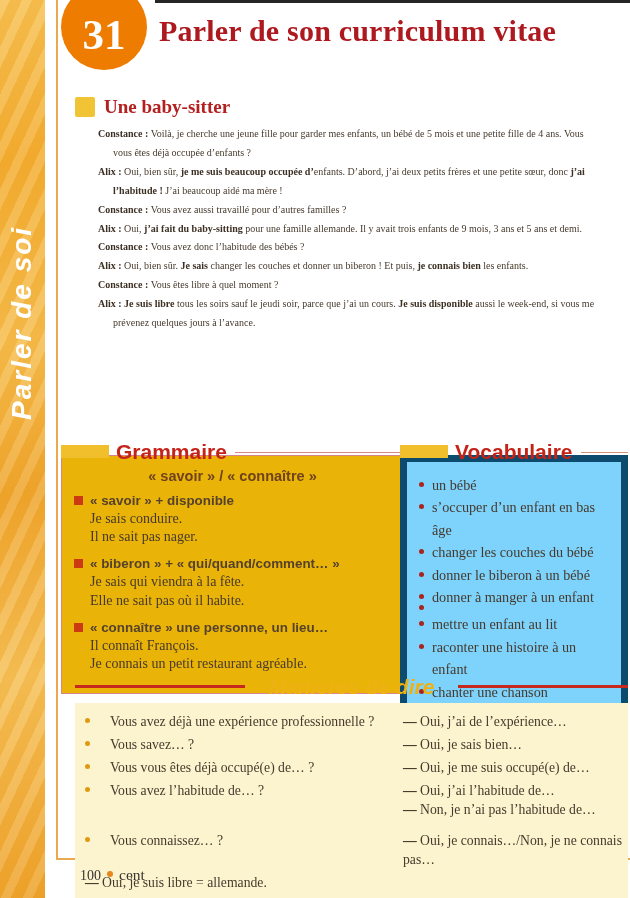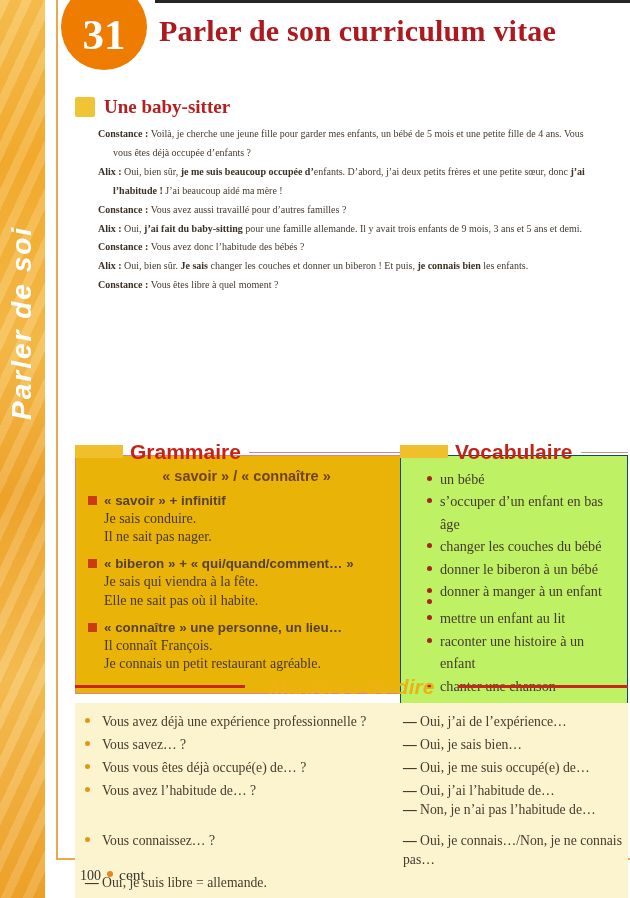--- a/index.html
+++ b/index.html
@@ -38,47 +38,47 @@
   .speaker{color:#3c2f23;}
   .hl{color:#3c2f23;}
 
   
   .box-head{display:flex;align-items:center;height:26px;position:relative;z-index:2;}
   .bar{width:48px;height:13px;background:#f0bf2b;flex:0 0 auto;}
   .box-title{font-family:"Liberation Sans","DejaVu Sans",sans-serif;font-weight:bold;
     font-size:21px;color:#c52318;margin:0 8px 0 7px;line-height:1;}
   .head-rule{flex:1;height:1px;background:#d4858d;margin-top:2px;}
 
-  .grammar{position:absolute;left:75px;top:438px;width:341px;}
+  .grammar{position:absolute;left:61px;top:438px;width:341px;}
   .gr-box{border:1px solid #d4858d;background:#eab308;margin-top:-9px;padding:12px 10px 10px 12px;min-height:185px;}
   .gr-subtitle{text-align:center;font-family:"Liberation Sans","DejaVu Sans",sans-serif;
     font-weight:bold;font-size:14.5px;color:#6f431c;margin-bottom:9px;}
   .gr-sec{margin-bottom:10px;}
   .gr-sec-title{font-family:"Liberation Sans","DejaVu Sans",sans-serif;font-weight:bold;
     font-size:13.4px;color:#55422d;display:flex;align-items:center;gap:7px;margin-bottom:2px;}
   .sq{width:9px;height:9px;background:#cc3a14;flex:0 0 auto;}
   .gr-ex{font-size:14px;line-height:18.2px;margin-left:16px;}
 
   .vocab{position:absolute;left:400px;top:438px;width:228px;}
   .vocab .head-rule{background:#cf9477;}
-  .vc-box{border:1px solid #0c4a6e;background:#bef264;margin-top:-9px;padding:12px 8px 12px 26px;min-height:180px;}
+  .vc-box{border:7px solid #0c4a6e;background:#7dd3fc;margin-top:-9px;padding:12px 8px 12px 12px;min-height:180px;}
   .vc-list{list-style:none;margin:0;padding:0;}
   .vc-item{display:flex;align-items:baseline;gap:8px;font-size:14.2px;line-height:22.4px;}
   .vc-dot{width:5px;height:5px;border-radius:50%;background:#a92420;flex:0 0 auto;position:relative;top:-3px;}
 
   
   .expr{position:absolute;left:75px;top:676px;width:553px;}
   .expr-head{display:flex;align-items:center;gap:24px;text-align:center;}
   .red-line{flex:1;height:3px;background:#c6281e;}
   .expr-title{font-family:"Liberation Sans","DejaVu Sans",sans-serif;font-weight:bold;font-style:italic;
     font-size:21px;color:#eeb113;white-space:nowrap;line-height:1;}
   .expr-body{background:#fbf4cf;margin-top:6px;padding:9px 6px 12px 10px;}
   .expr-row{display:flex;align-items:flex-start;margin-bottom:4px;}
   .expr-row:nth-child(5){margin-top:12px;}
-  .expr-q{width:318px;display:flex;align-items:baseline;gap:12px;font-size:13.7px;line-height:19px;flex:0 0 auto;}
+  .expr-q{width:318px;display:flex;align-items:baseline;gap:20px;font-size:13.7px;line-height:19px;flex:0 0 auto;}
   .dot{width:5px;height:5px;border-radius:50%;background:#e09a12;flex:0 0 auto;position:relative;top:-3px;}
   .expr-a{flex:1;}
   .ans-line{font-size:13.7px;line-height:19px;}
   .dash{color:#3c2f23;}
 
   
   .footer{position:absolute;left:80px;top:866px;display:flex;align-items:baseline;gap:6px;color:#3a352f;}
   .pg-num{font-size:14px;}
   .pg-dot{width:6px;height:6px;border-radius:50%;background:#e5861e;position:relative;top:-3px;}
   .pg-word{font-size:15.5px;}
@@ -107,36 +107,37 @@
       <span class="sec-title">Une baby-sitter</span>
     </div>
     <div class="turns">
         <p class="turn"><b class="speaker">Constance : </b><span>Voilà, je cherche une jeune fille pour garder mes enfants, un bébé de 5 mois et une petite fille de 4 ans. Vous vous êtes déjà occupée d’enfants ?</span></p>
         <p class="turn"><b class="speaker">Alix : </b><span>Oui, bien sûr, </span><b class="hl">je me suis beaucoup occupée d’</b><span>enfants. D’abord, j’ai deux petits frères et une petite sœur, donc </span><b class="hl">j’ai l’habitude !</b><span> J’ai beaucoup aidé ma mère !</span></p>
         <p class="turn"><b class="speaker">Constance : </b><span>Vous avez aussi travaillé pour d’autres familles ?</span></p>
         <p class="turn"><b class="speaker">Alix : </b><span>Oui, </span><b class="hl">j’ai fait du baby-sitting</b><span> pour une famille allemande. Il y avait trois enfants de 9 mois, 3 ans et 5 ans et demi.</span></p>
         <p class="turn"><b class="speaker">Constance : </b><span>Vous avez donc l’habitude des bébés ?</span></p>
         <p class="turn"><b class="speaker">Alix : </b><span>Oui, bien sûr. </span><b class="hl">Je sais</b><span> changer les couches et donner un biberon ! Et puis, </span><b class="hl">je connais bien</b><span> les enfants.</span></p>
         <p class="turn"><b class="speaker">Constance : </b><span>Vous êtes libre à quel moment ?</span></p>
+        <p class="turn"><b class="speaker">Alix : </b><b class="hl">Je suis libre</b><span> tous les soirs sauf le jeudi soir, parce que j’ai un cours. </span><b class="hl">Je suis disponible</b><span> aussi le week-end, si vous me prévenez quelques jours à l’avance.</span></p>
       </div>
   </section>
 
   <section class="grammar">
     <div class="box-head">
       <span class="bar"></span>
       <span class="box-title">Grammaire</span>
       <span class="head-rule"></span>
     </div>
     <div class="gr-box">
       <div class="gr-subtitle">« savoir » / « connaître »</div>
       <div>
           <div class="gr-sec">
             <div class="gr-sec-title">
               <span class="sq"></span>
-              <span>« savoir » + infinitif</span>
+              <span>« savoir » + disponible</span>
             </div>
             <div class="gr-ex">Je sais conduire.</div>
             <div class="gr-ex">Il ne sait pas nager.</div>
           </div>
           <div class="gr-sec">
             <div class="gr-sec-title">
               <span class="sq"></span>
               <span>« biberon » + « qui/quand/comment… »</span>
             </div>
             <div class="gr-ex">Je sais qui viendra à la fête.</div>

